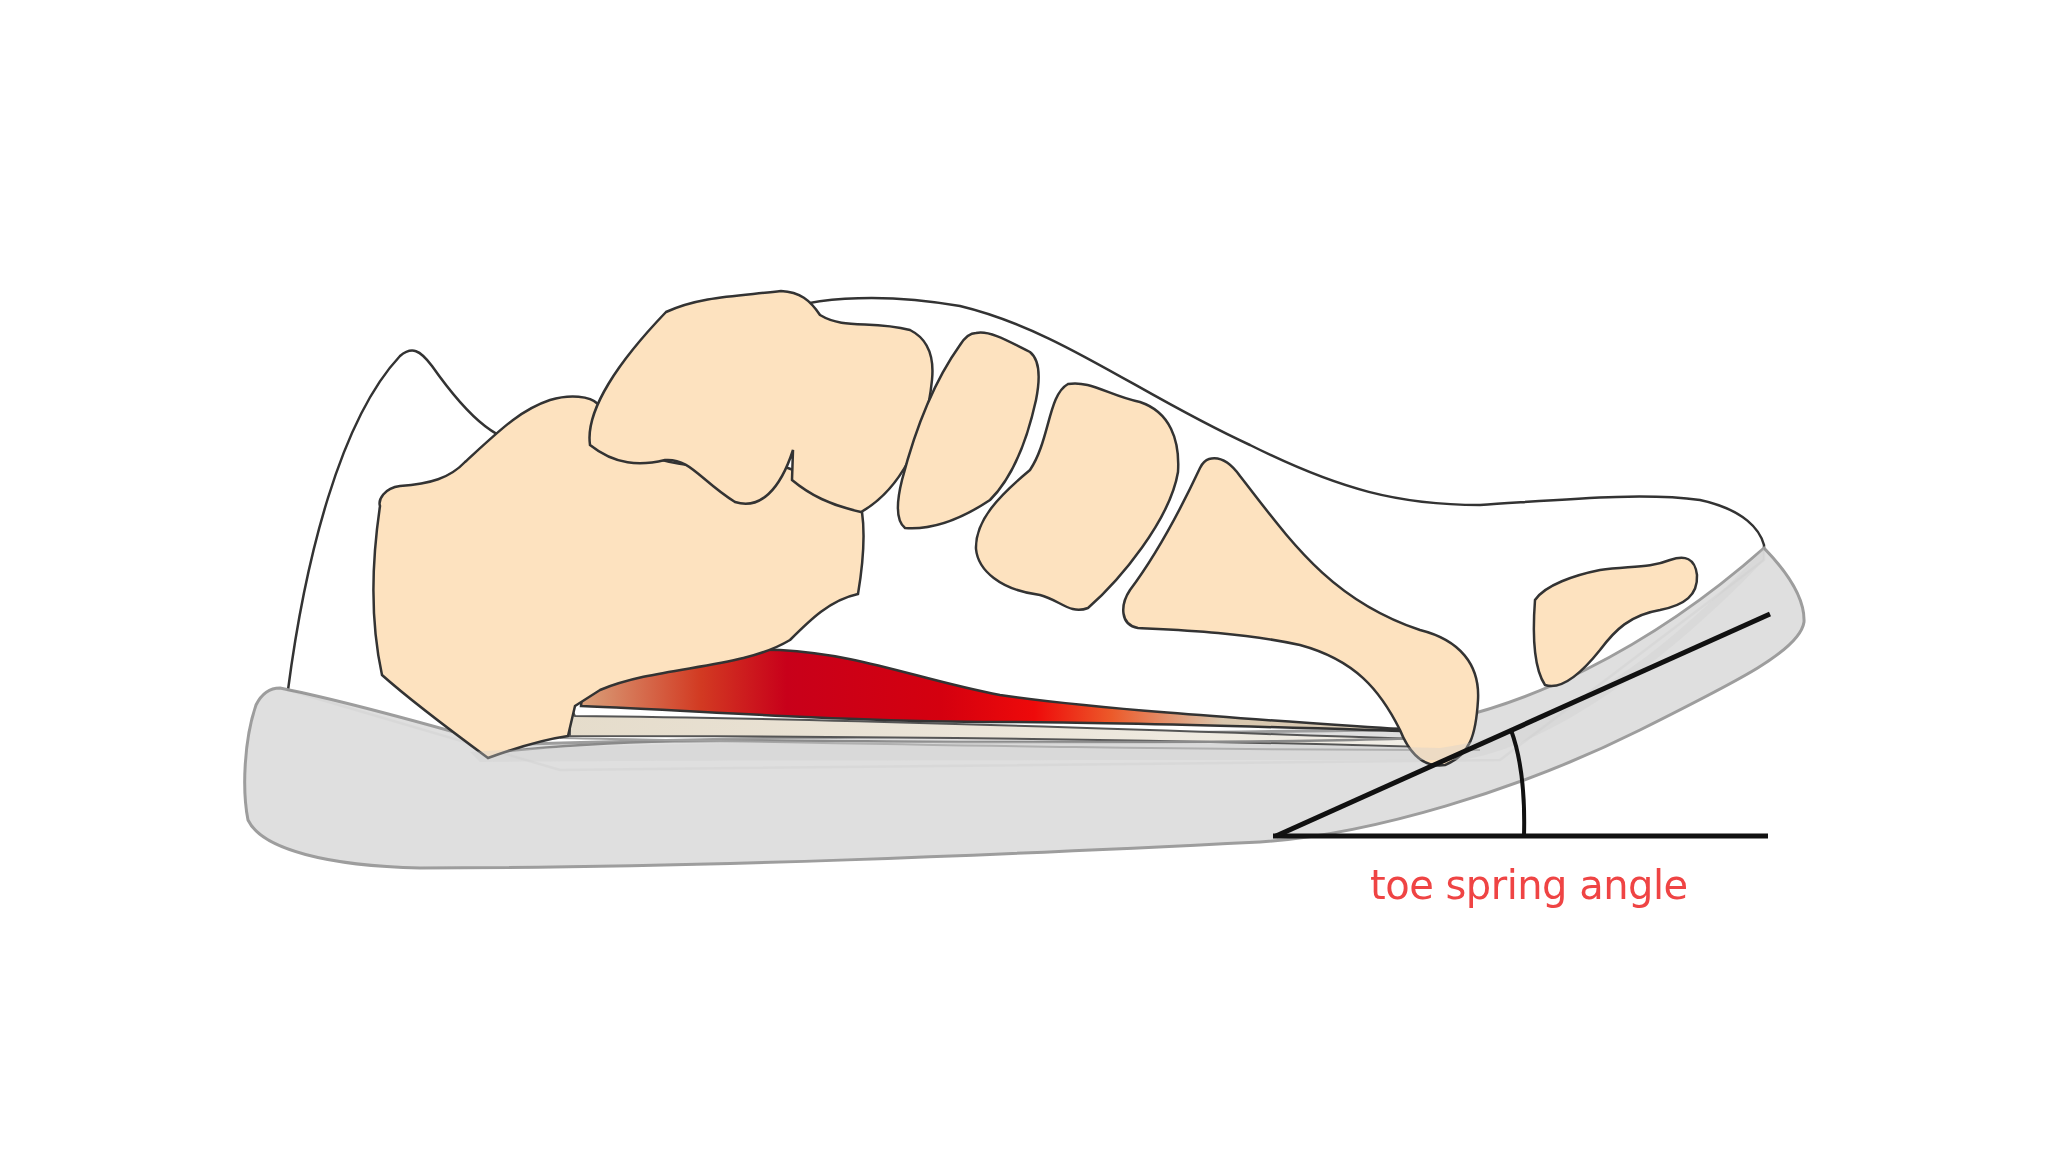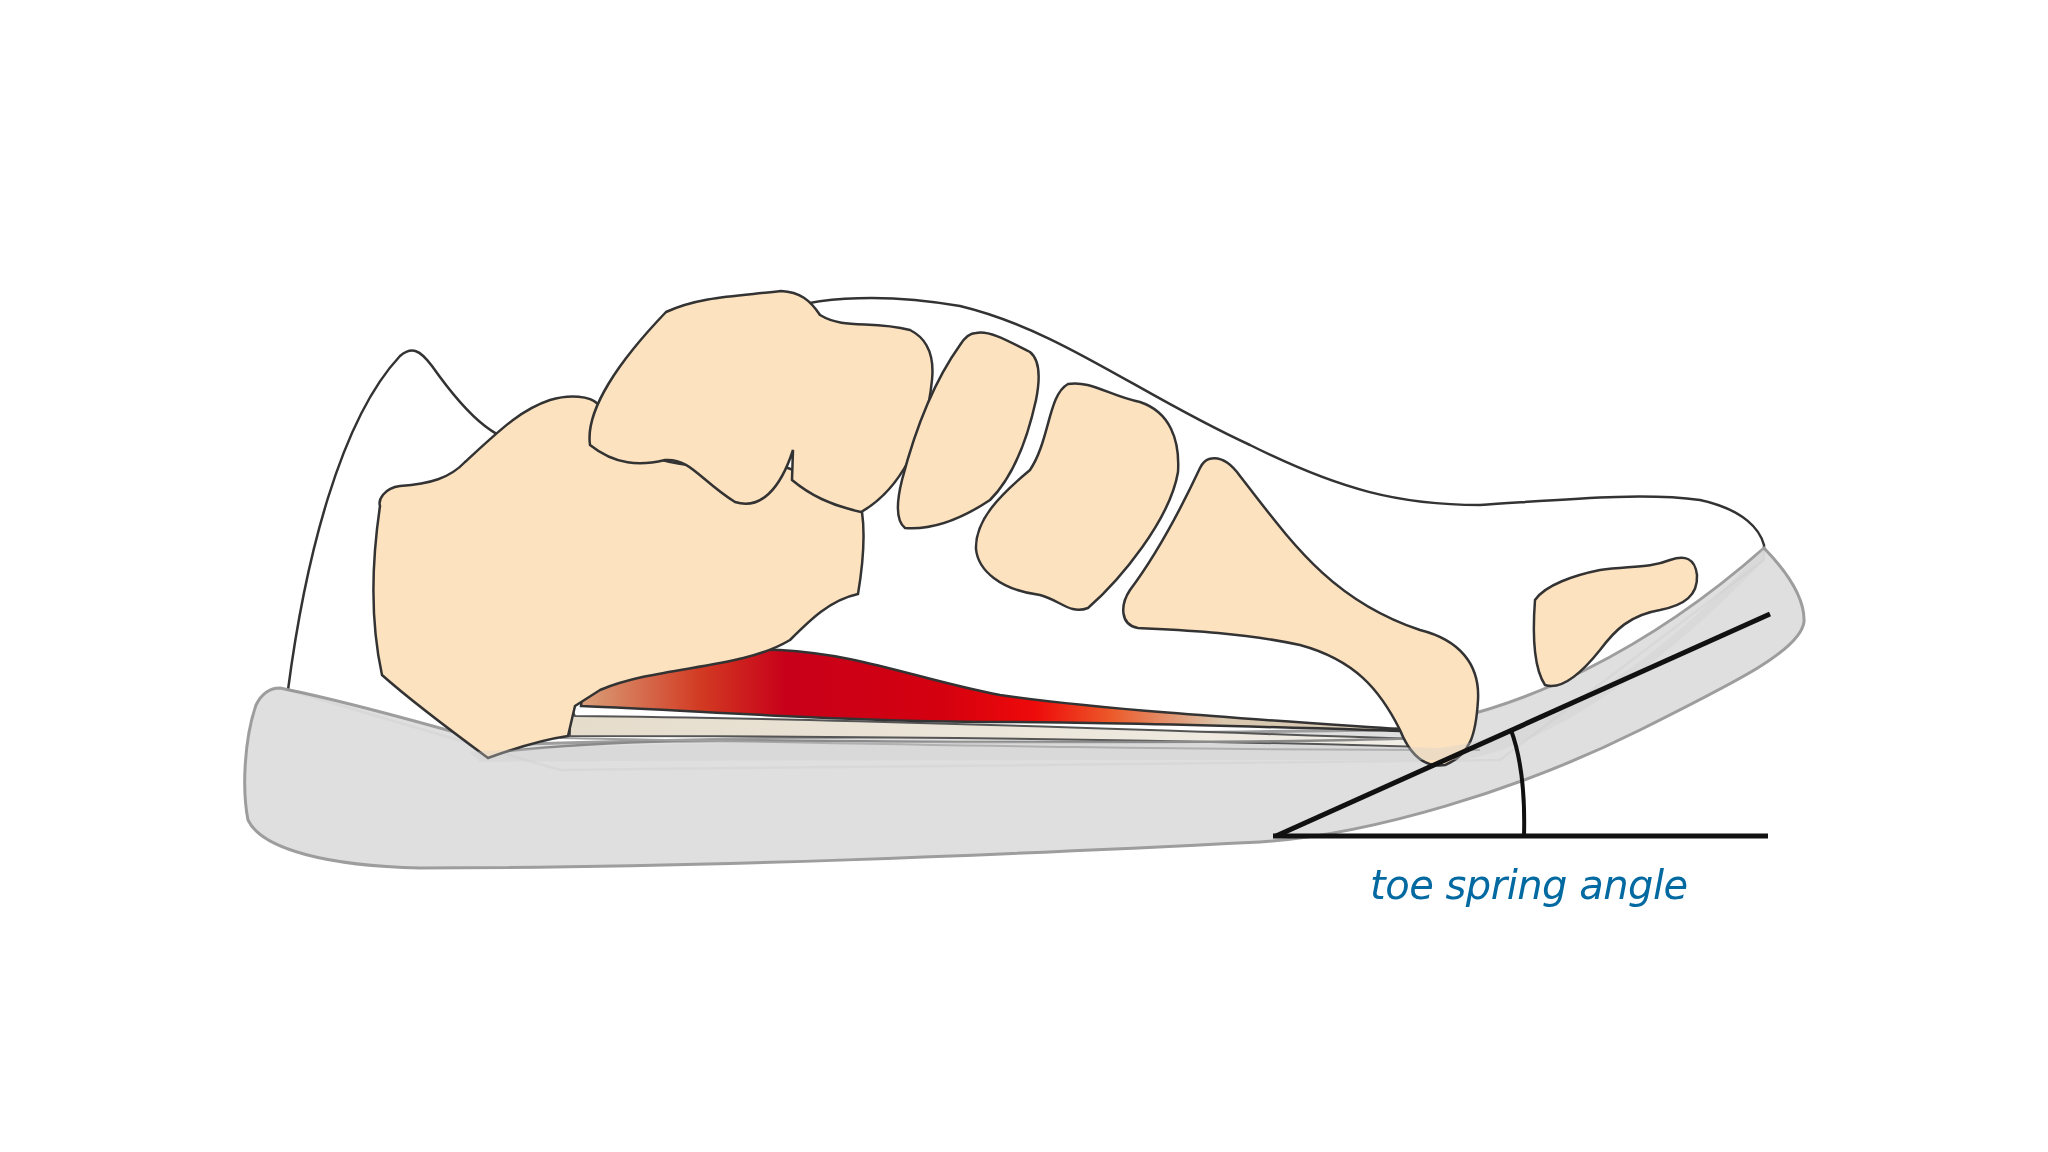--- a/index.html
+++ b/index.html
@@ -3,24 +3,23 @@
 <meta charset="utf-8">
 <style>
   html, body { margin: 0; padding: 0; background: #ffffff; }
   body { width: 2048px; height: 1152px; overflow: hidden; position: relative; }
   #stage { position: absolute; left: 0; top: 0; width: 2048px; height: 1152px; }
   svg { position: absolute; left: 0; top: 0; }
   .label {
     position: absolute;
     font-family: "DejaVu Sans", "Liberation Sans", sans-serif;
     font-size: 40px;
-    color: #0369a1;
+    color: #ef4444;
     white-space: nowrap;
     letter-spacing: -0.5px;
-    font-style: italic;
   }
 </style>
 </head>
 <body>
 
 <div id="stage">
   <svg width="2048" height="1152" viewBox="0 0 2048 1152">
     <defs>
       <linearGradient id="muscleGrad" x1="581" y1="0" x2="1437" y2="0" gradientUnits="userSpaceOnUse">
         <stop offset="0" stop-color="#d9a07a"></stop>

